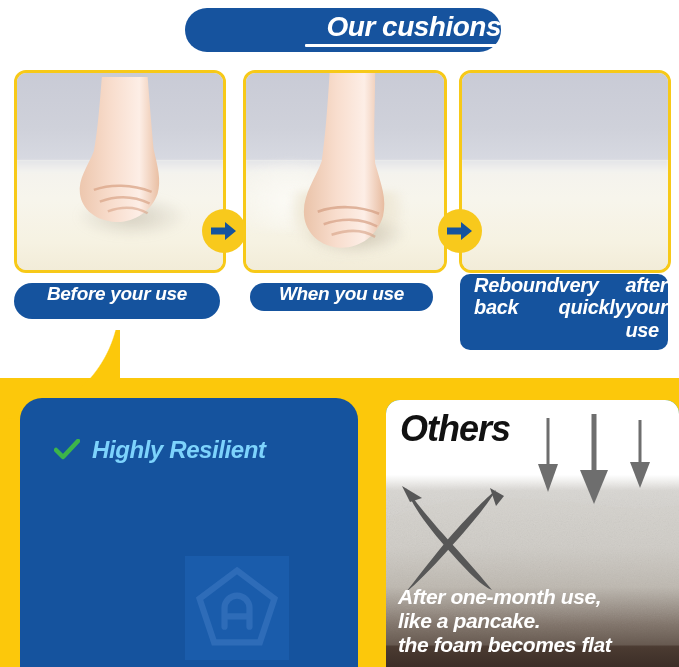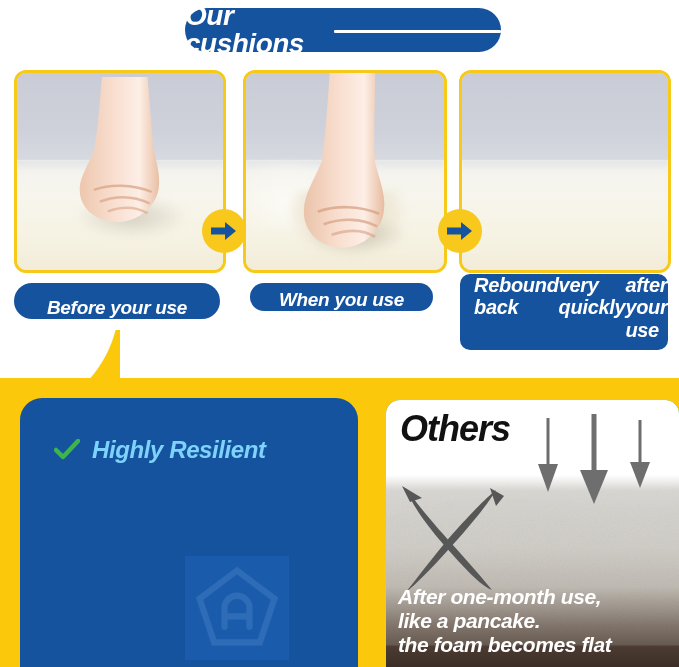--- a/index.html
+++ b/index.html
@@ -9,21 +9,21 @@
     font-family:"Liberation Sans", sans-serif;
     overflow:hidden;
     position:relative;
   }
   #root{position:relative;width:679px;height:667px;background:#fff;}
 
   
   .header-badge{
     position:absolute;left:185px;top:8px;width:316px;height:44px;
     background:#16539E;border-radius:22px;
-    display:flex;flex-direction:row;align-items:center;justify-content:center;
+    display:flex;flex-direction:column;align-items:flex-end;justify-content:center;
   }
   .header-badge .htxt{
     color:#fff;font-size:28px;font-weight:bold;font-style:italic;
     letter-spacing:-0.5px;line-height:1;margin-top:-1px;
   }
   .header-badge .hline{
     width:196px;height:3px;background:#ffffff;margin-top:3px;border-radius:1px;
   }
 
   
@@ -62,21 +62,21 @@
   .arrow-badge{
     position:absolute;width:44px;height:44px;border-radius:50%;
     background:#F8C91C;display:flex;align-items:center;justify-content:center;z-index:5;
   }
   .arrow-badge.a1{left:202px;top:139px;}
   .arrow-badge.a2{left:438px;top:139px;}
 
   
   .cap{
     position:absolute;background:#15539E;color:#fff;
-    font-weight:bold;font-style:italic;display:flex;align-items:flex-end;justify-content:center;
+    font-weight:bold;font-style:italic;display:flex;align-items:flex-start;justify-content:center;
     letter-spacing:-0.3px;
   }
   .cap.c1{left:14px;top:283px;width:206px;height:36px;border-radius:18px;font-size:19px;}
   .cap.c2{left:250px;top:283px;width:183px;height:28px;border-radius:18px;font-size:19px;}
   .cap.c3{left:460px;top:274px;width:208px;height:76px;border-radius:10px;
           flex-direction:row;align-items:flex-start;justify-content:center;
           padding-left:14px;box-sizing:border-box;}
   .cap.c3 .l{font-size:20px;line-height:1.12;display:block;}
 
   

